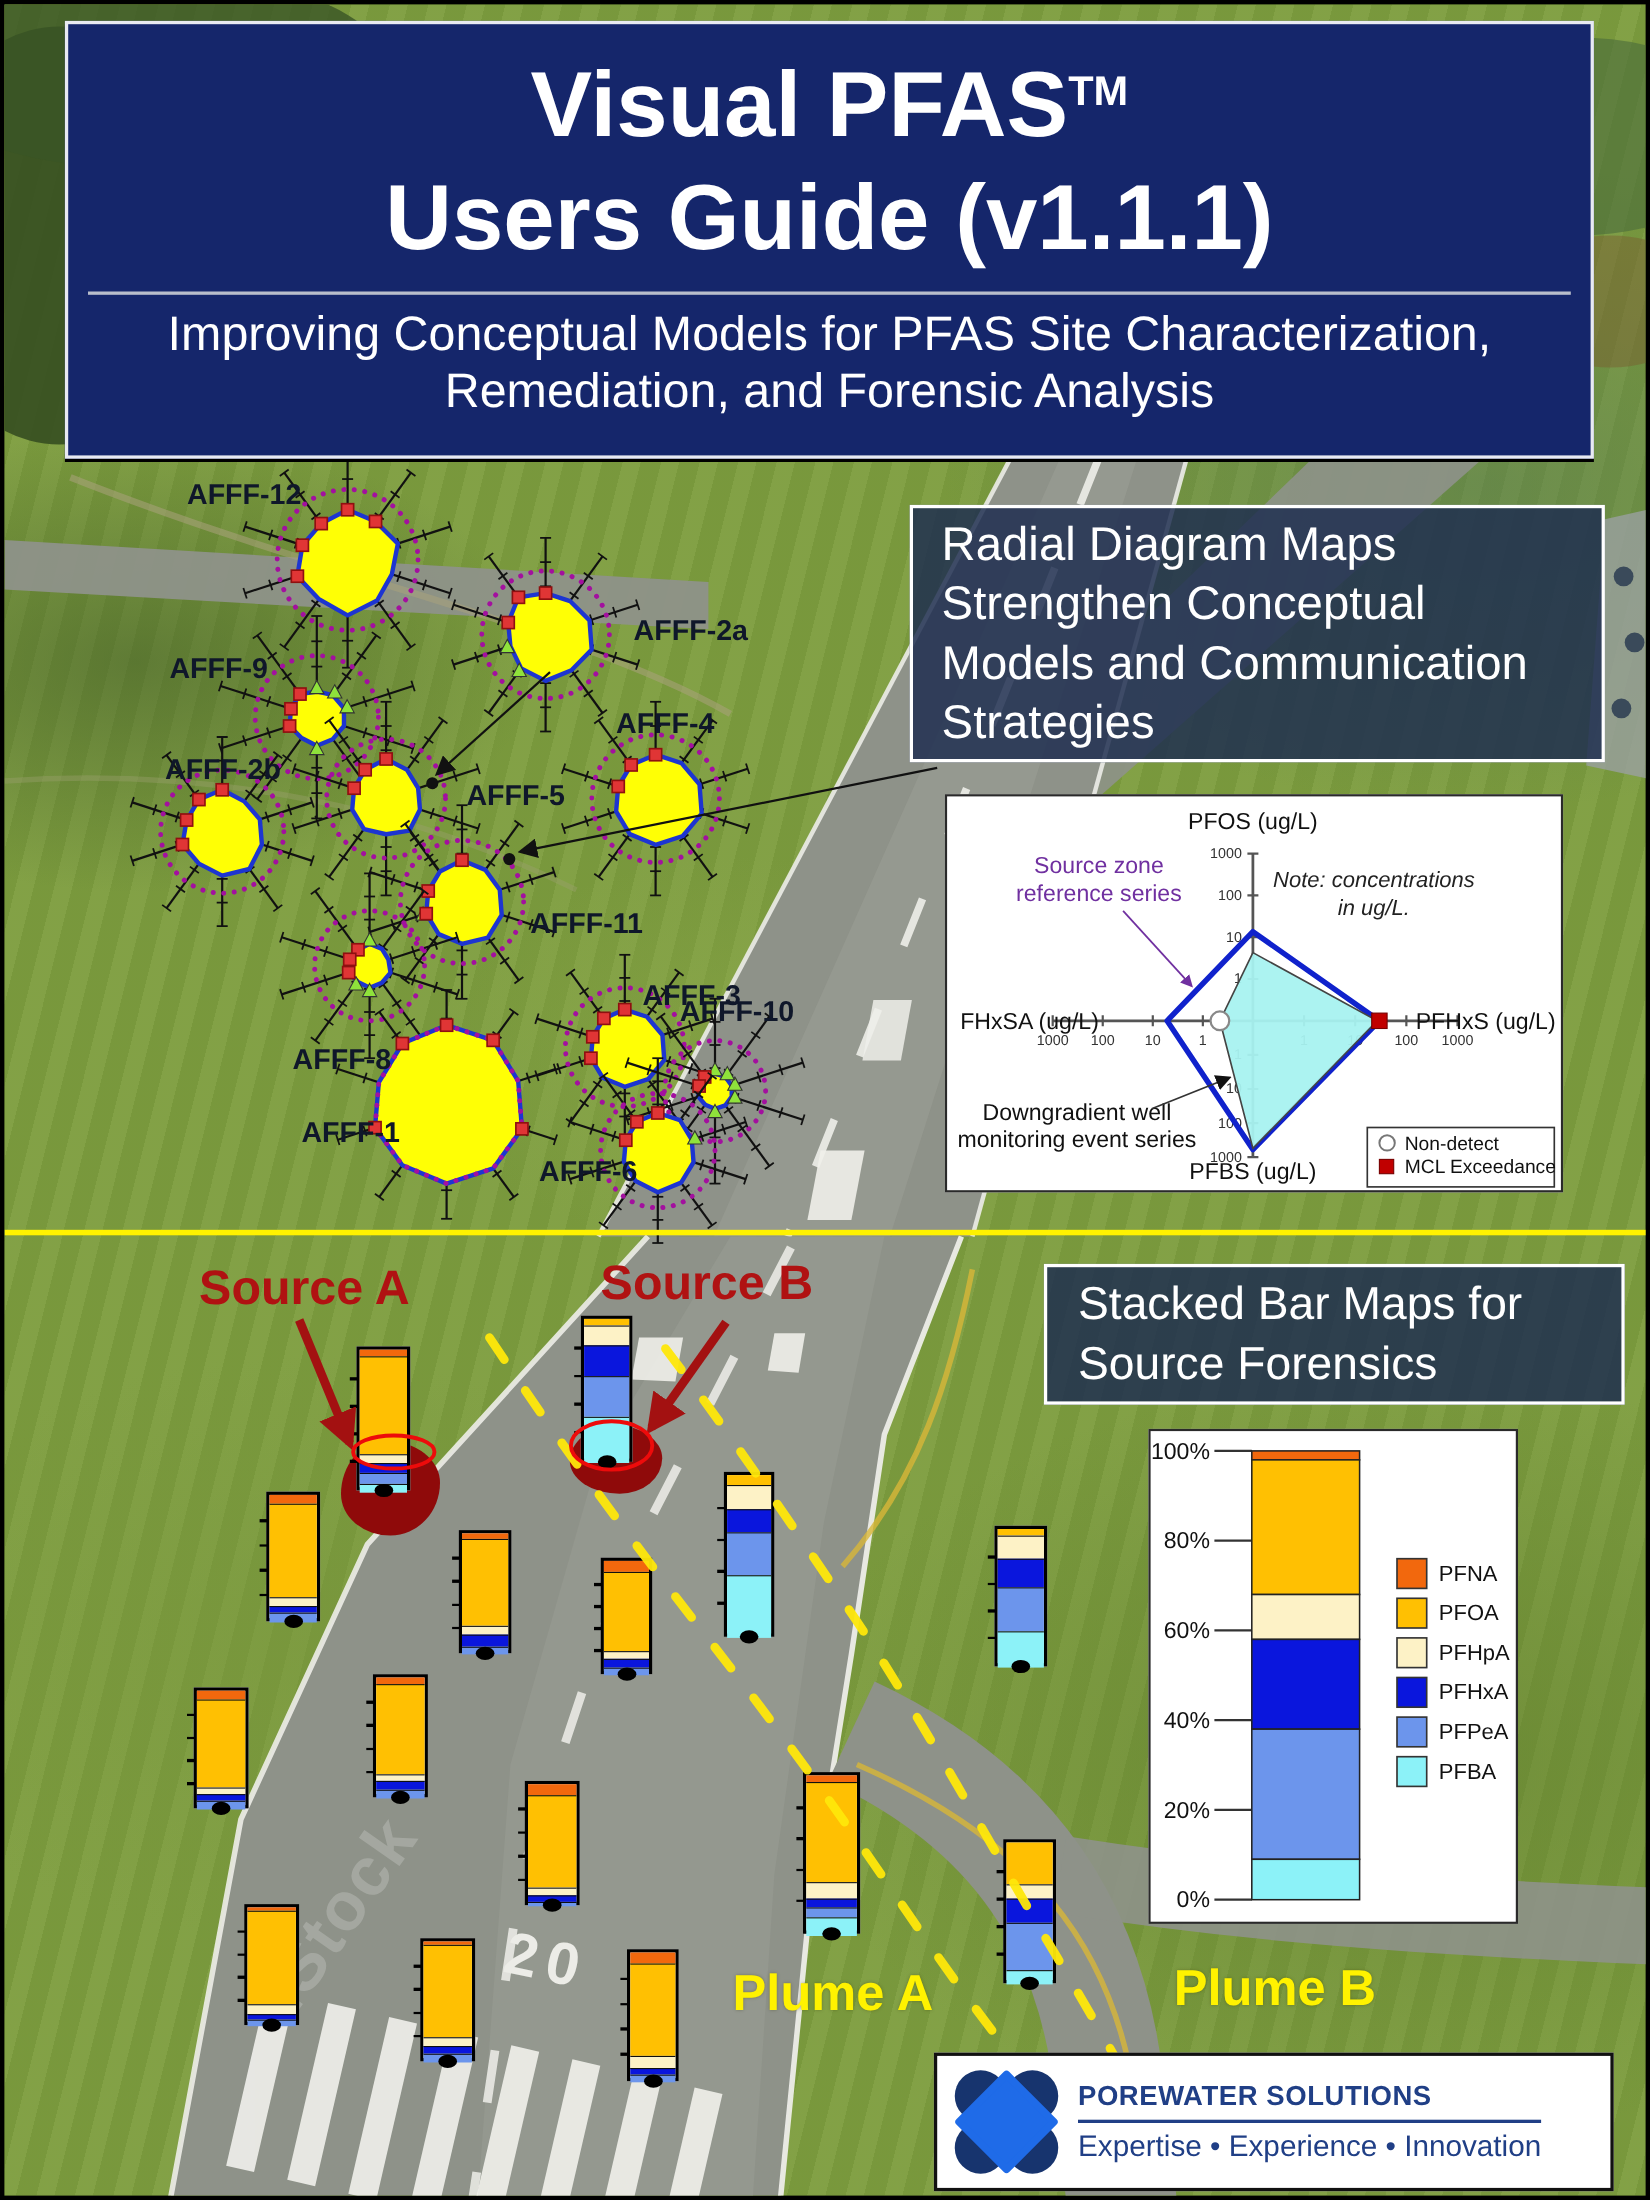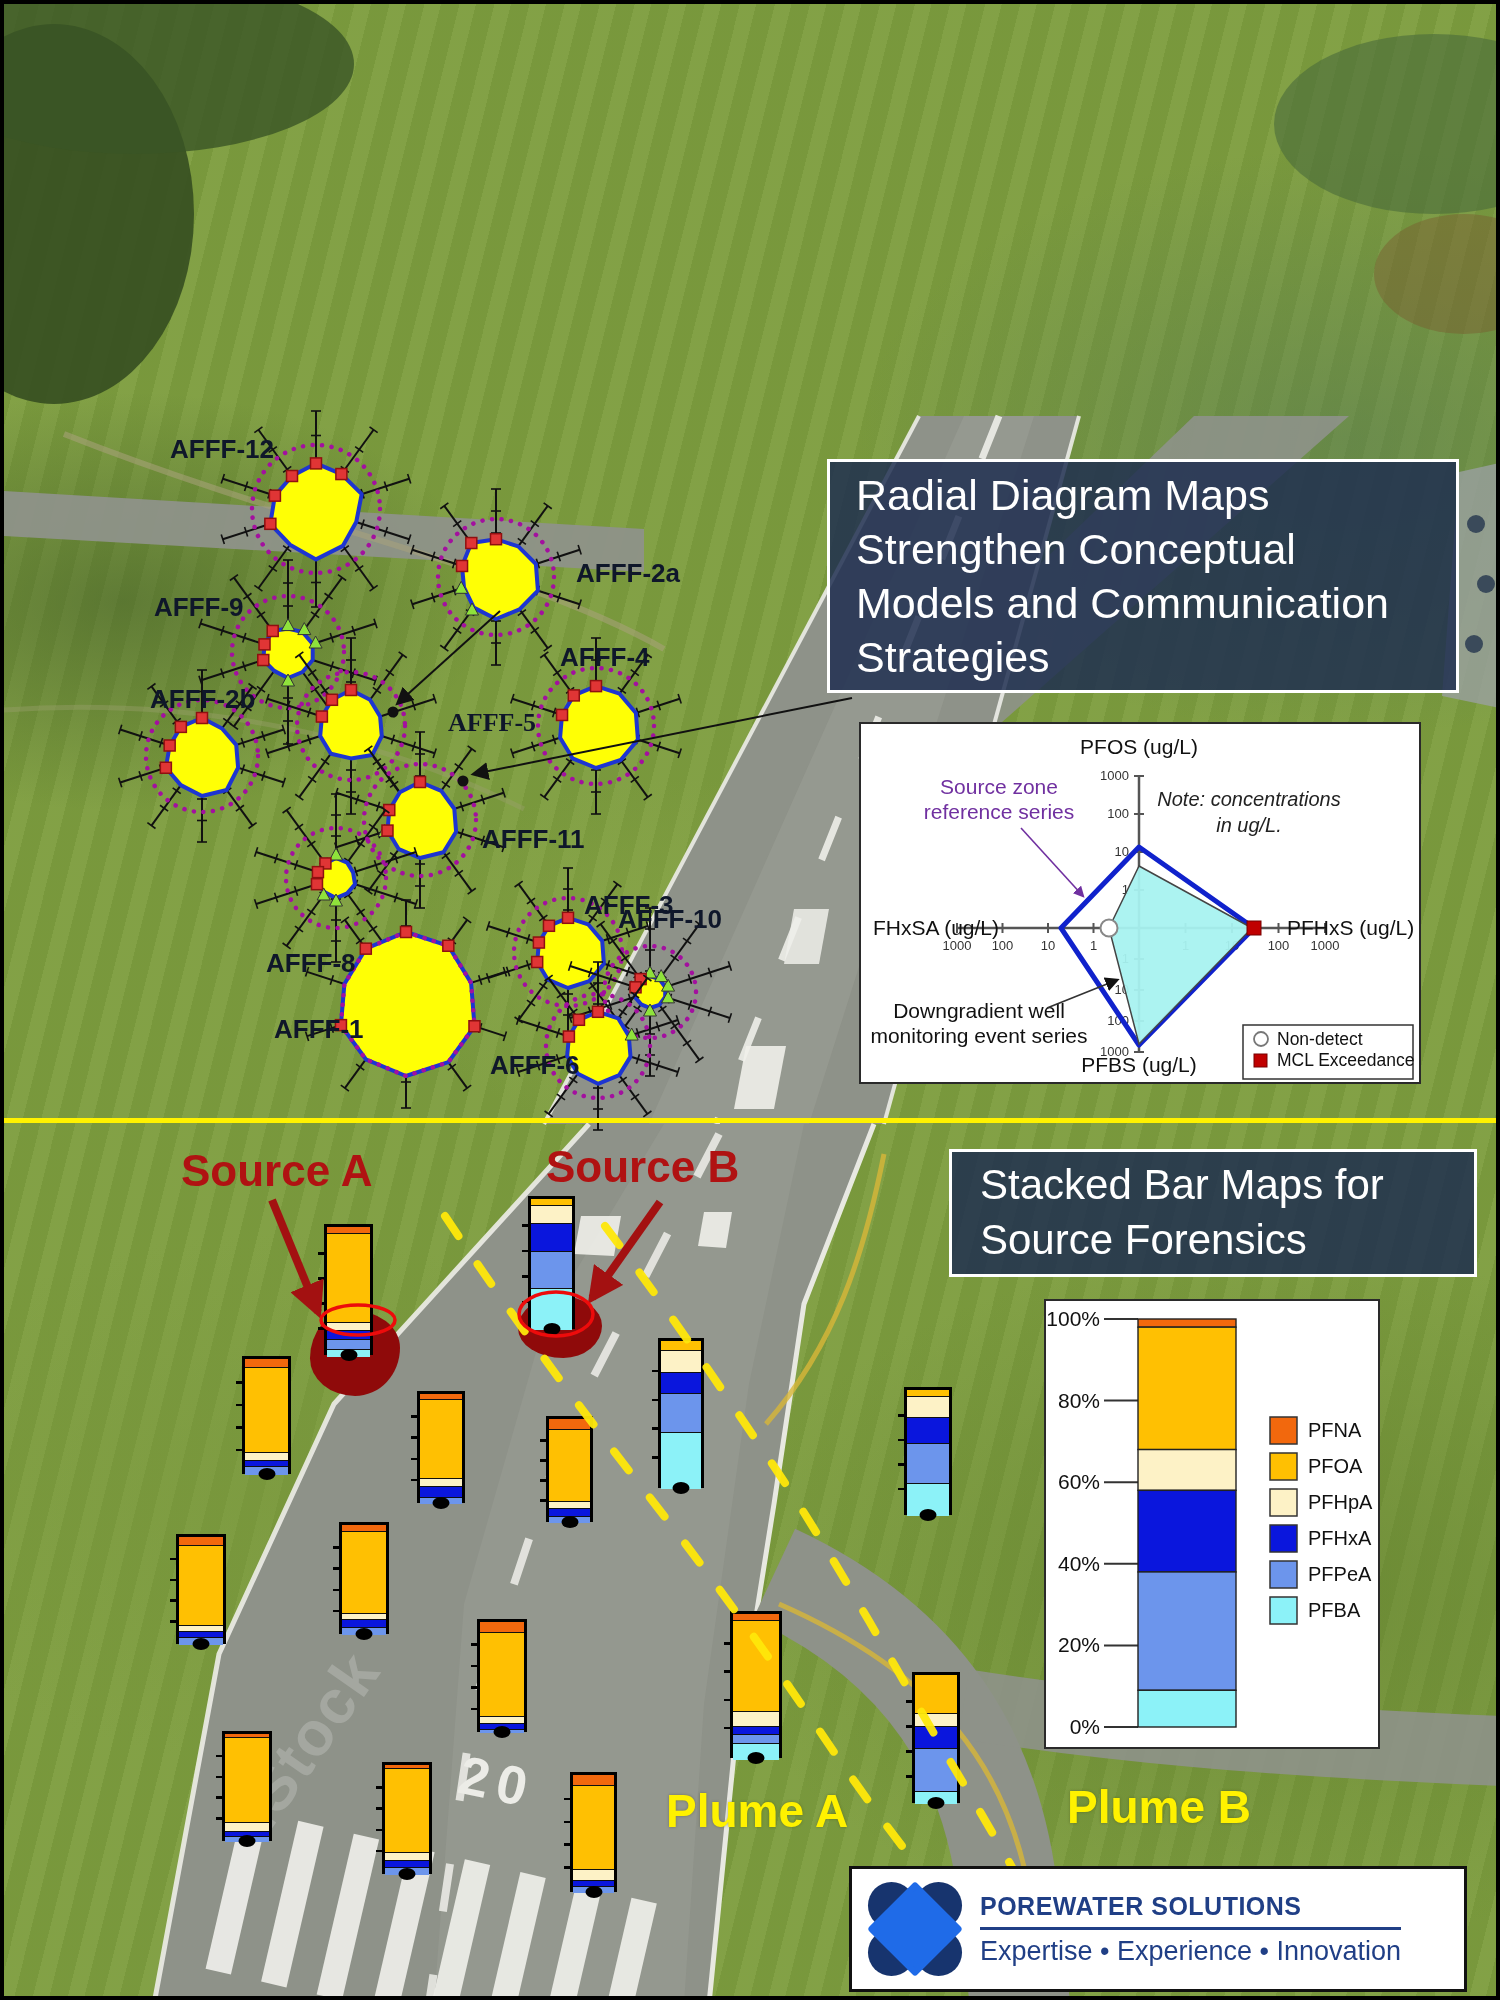--- a/index.html
+++ b/index.html
@@ -410,21 +410,21 @@
         <line x1="16.97636052230916" y1="-14.859447614786458" x2="8.886190578559695" y2="-20.7373001377112" stroke="#111" stroke-width="1.6"></line>
         <line x1="29.90763607274359" y1="-32.657821491035286" x2="21.817466128994123" y2="-38.535674013960026" stroke="#111" stroke-width="1.6"></line>
         <line x1="42.83891162317802" y1="-50.45619536728411" x2="34.74874167942855" y2="-56.33404789020885" stroke="#111" stroke-width="1.6"></line>
         <line x1="55.77018717361245" y1="-68.25456924353294" x2="47.680017229862976" y2="-74.13242176645768" stroke="#111" stroke-width="1.6"></line>
         <circle cx="0" cy="0" r="54" fill="none" stroke="#A3109F" stroke-width="4.5" stroke-dasharray="0.1 9.5" stroke-linecap="round"></circle>
         <polygon points="0.0,-36.0 -19.0,-26.2 -29.1,-9.5 -30.8,10.0 -20.1,27.7 -0.0,32.4 21.2,29.1 30.8,10.0 29.1,-9.5 19.0,-26.2" fill="#FFFF05" stroke="#1D35D1" stroke-width="4" stroke-linejoin="round"></polygon>
         <rect x="-5.499999999999998" y="-41.5" width="11" height="11" fill="#E03535" stroke="#8F1010" stroke-width="1.5"></rect>
         <rect x="-24.544242174276125" y="-31.712150617748296" width="11" height="11" fill="#E03535" stroke="#8F1010" stroke-width="1.5"></rect>
         <rect x="-34.602329398631696" y="-14.955920027873393" width="11" height="11" fill="#E03535" stroke="#8F1010" stroke-width="1.5"></rect>
       </svg>
-      <div class="well-label" style="left: 444px; top: 704px; font-family: Liberation Serif, serif;">AFFF-5</div>
+      <div class="well-label" style="left: 420px; top: 704px;">AFFF-5</div>
       <svg width="204" height="204" viewBox="-102 -102 204 204" style="position: absolute; left: 490px; top: 620px; overflow: visible;">
         <line x1="0" y1="0" x2="5.3884459162483544e-15" y2="-88" stroke="#111" stroke-width="2"></line>
         <line x1="5.000000000000002" y1="-22" x2="-4.999999999999998" y2="-22" stroke="#111" stroke-width="1.6"></line>
         <line x1="5.000000000000003" y1="-44" x2="-4.999999999999997" y2="-44" stroke="#111" stroke-width="1.6"></line>
         <line x1="5.000000000000004" y1="-66" x2="-4.999999999999996" y2="-66" stroke="#111" stroke-width="1.6"></line>
         <line x1="5.000000000000005" y1="-88" x2="-4.999999999999995" y2="-88" stroke="#111" stroke-width="1.6"></line>
         <line x1="0" y1="0" x2="-51.72510220173763" y2="-71.19349550499538" stroke="#111" stroke-width="2"></line>
         <line x1="-8.88619057855967" y1="-20.73730013771121" x2="-16.976360522309143" y2="-14.85944761478648" stroke="#111" stroke-width="1.6"></line>
         <line x1="-21.817466128994077" y1="-38.535674013960055" x2="-29.90763607274355" y2="-32.65782149103533" stroke="#111" stroke-width="1.6"></line>
         <line x1="-34.748741679428484" y1="-56.3340478902089" x2="-42.83891162317796" y2="-50.456195367284174" stroke="#111" stroke-width="1.6"></line>
@@ -1047,20 +1047,26 @@
     <g>
       <line x1="268" y1="1196" x2="314" y2="1308" stroke="#A31111" stroke-width="8" marker-end="url(#mArrRed)"></line>
       <line x1="656" y1="1198" x2="588" y2="1294" stroke="#A31111" stroke-width="8" marker-end="url(#mArrRed)"></line>
     </g>
     <g fill="none" stroke="#ED0B0B" stroke-width="3.5">
       <ellipse cx="354" cy="1316" rx="37" ry="15"></ellipse>
       <ellipse cx="552" cy="1310" rx="37" ry="22"></ellipse>
     </g>
   </svg>
 
+  <div class="box header">
+    <div class="title"><span>Visual PFAS</span><sup>TM</sup><br>
+      <span>Users Guide (v1.1.1)</span></div>
+    <div class="hdr-sep"></div>
+    <div class="subtitle">Improving Conceptual Models for PFAS Site Characterization, Remediation, and Forensic Analysis</div>
+  </div>
 
   <div class="box callout radial">
     <span>Radial Diagram Maps Strengthen Conceptual Models and Communication Strategies</span>
     </div>
   <div class="box callout stacked">
     <span>Stacked Bar Maps for Source Forensics</span>
     </div>
 
   <div class="box whitebox radarbox">
     <svg id="radar-svg" width="558" height="358" viewBox="0 0 558 358">

